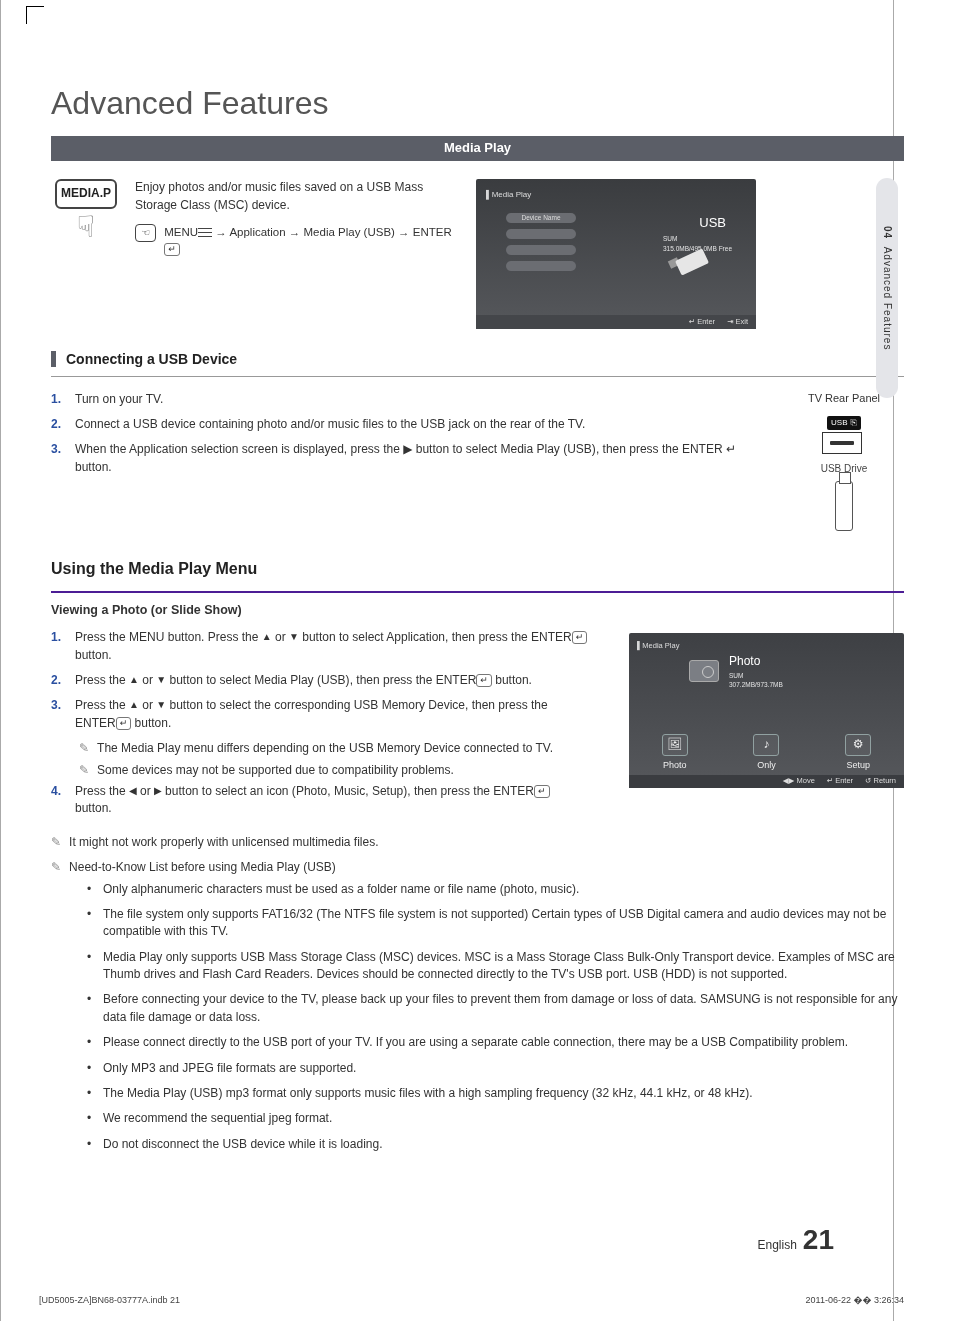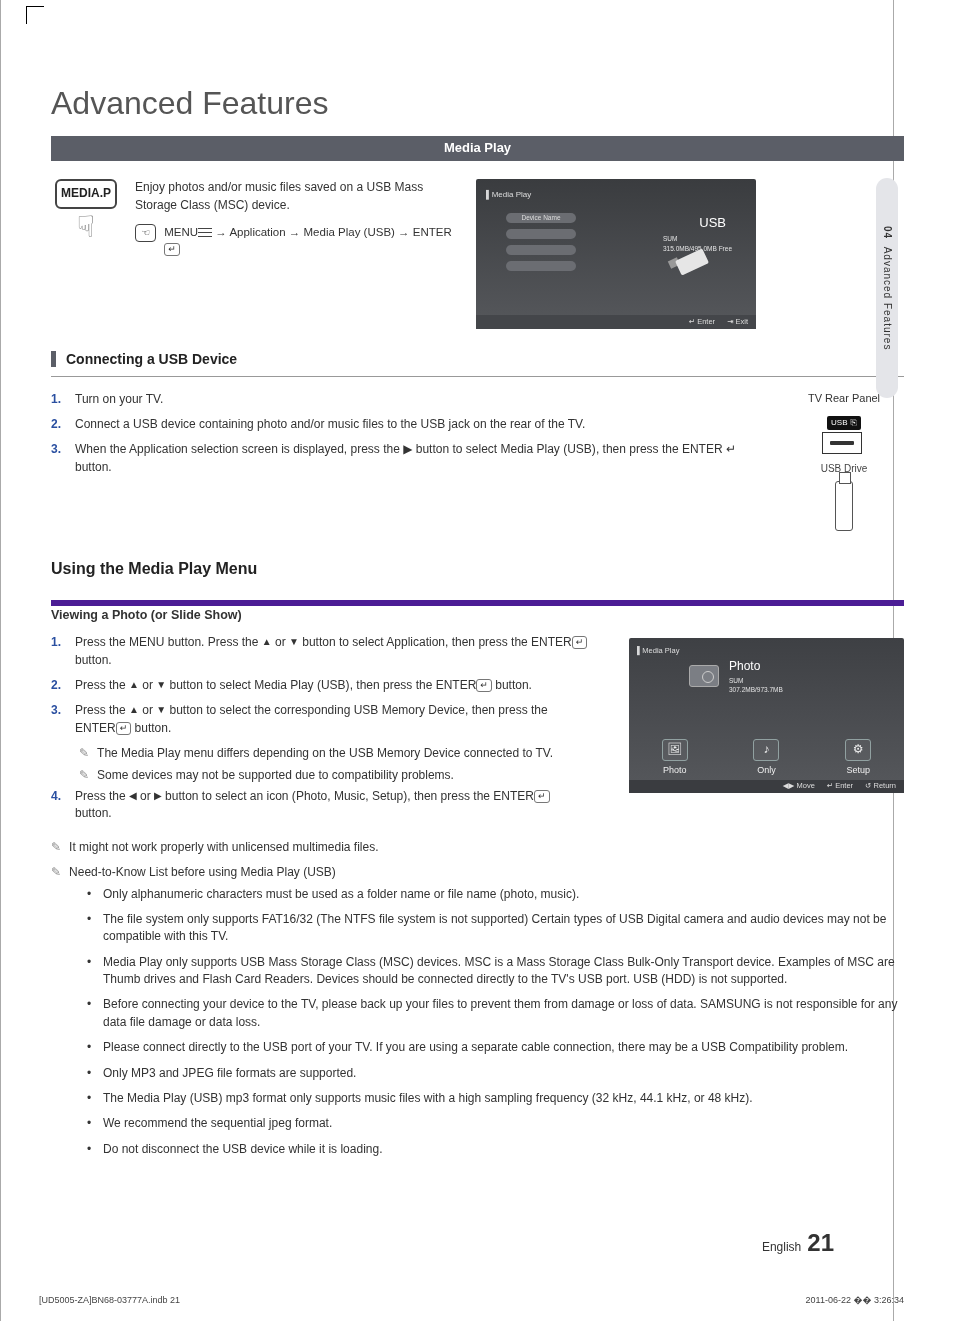--- a/index.html
+++ b/index.html
@@ -153,22 +153,22 @@
   }
   .rear-port .usb-tag{background:#111;color:#fff;font-size:8px;padding:1px 4px;display:inline-flex;align-items:center;gap:3px;border-radius:2px;}
   .rear-port .port-box{border:1.5px solid #333;width:40px;height:22px;margin-top:2px;display:flex;flex-direction:column;align-items:center;justify-content:center;}
   .rear-port .slot{width:24px;height:4px;background:#333;border-radius:1px;}
   .usb-drive-fig{font-size:10px;color:#444;margin-top:6px;}
   .pendrive{margin:4px auto 0 auto;width:18px;height:50px;border:1.5px solid #555;border-radius:3px;position:relative;}
   .pendrive::before{content:"";position:absolute;top:-10px;left:3px;width:10px;height:10px;border:1.5px solid #555;background:#fff;}
 
   .sect-title-2{
     font-size:16px; font-weight:bold; color:#222;
-    border-bottom:6px solid #4c1d95; padding-bottom:20px;
-    margin:26px 0 0 0;
+    border-bottom:2px solid #4c1d95; padding-bottom:11px;
+    margin:26px 0 8px 0;
   }
   .sub-title{ font-size:12.5px;font-weight:bold;margin-bottom:10px;}
 
   .note-line{ display:flex; gap:8px; font-size:12px; margin:4px 0 4px 28px;}
   .note-line .hand-ic{ color:#888;}
 
   .root-note{ display:flex; gap:8px; font-size:12px; margin:8px 0 4px 0;}
   .root-note .hand-ic{ color:#888;}
 
   .bullets{ margin:4px 0 0 36px;}
@@ -193,21 +193,21 @@
   .tab-ic{width:26px;height:22px;border:1px solid #9aa;border-radius:3px;display:flex;align-items:center;justify-content:center;font-size:12px;background:rgba(255,255,255,.06);}
   .photo-screen .footer-bar{
     position:absolute;bottom:0;left:0;right:0;height:13px;
     background:#3a3c40;display:flex;justify-content:flex-end;align-items:center;gap:12px;padding-right:8px;font-size:7.5px;color:#ddd;
   }
 
   .page-foot{
     position:absolute; bottom:70px; right:70px;
     font-size:12px; color:#333; display:flex;align-items:baseline;gap:6px;
   }
-  .page-foot .pn{ font-size:24px; font-weight:bold;color:#333;}
+  .page-foot .pn{ font-size:28px; font-weight:bold;color:#333;}
 
   .print-line{
     position:absolute; bottom:14px; left:38px; right:50px;
     font-size:9px; color:#444; display:flex; justify-content:space-between;
   }
 
   .crop-mark{
     position:absolute;top:6px;left:25px;width:18px;height:18px;
     border-left:1px solid #000;border-top:1px solid #000;
   }

